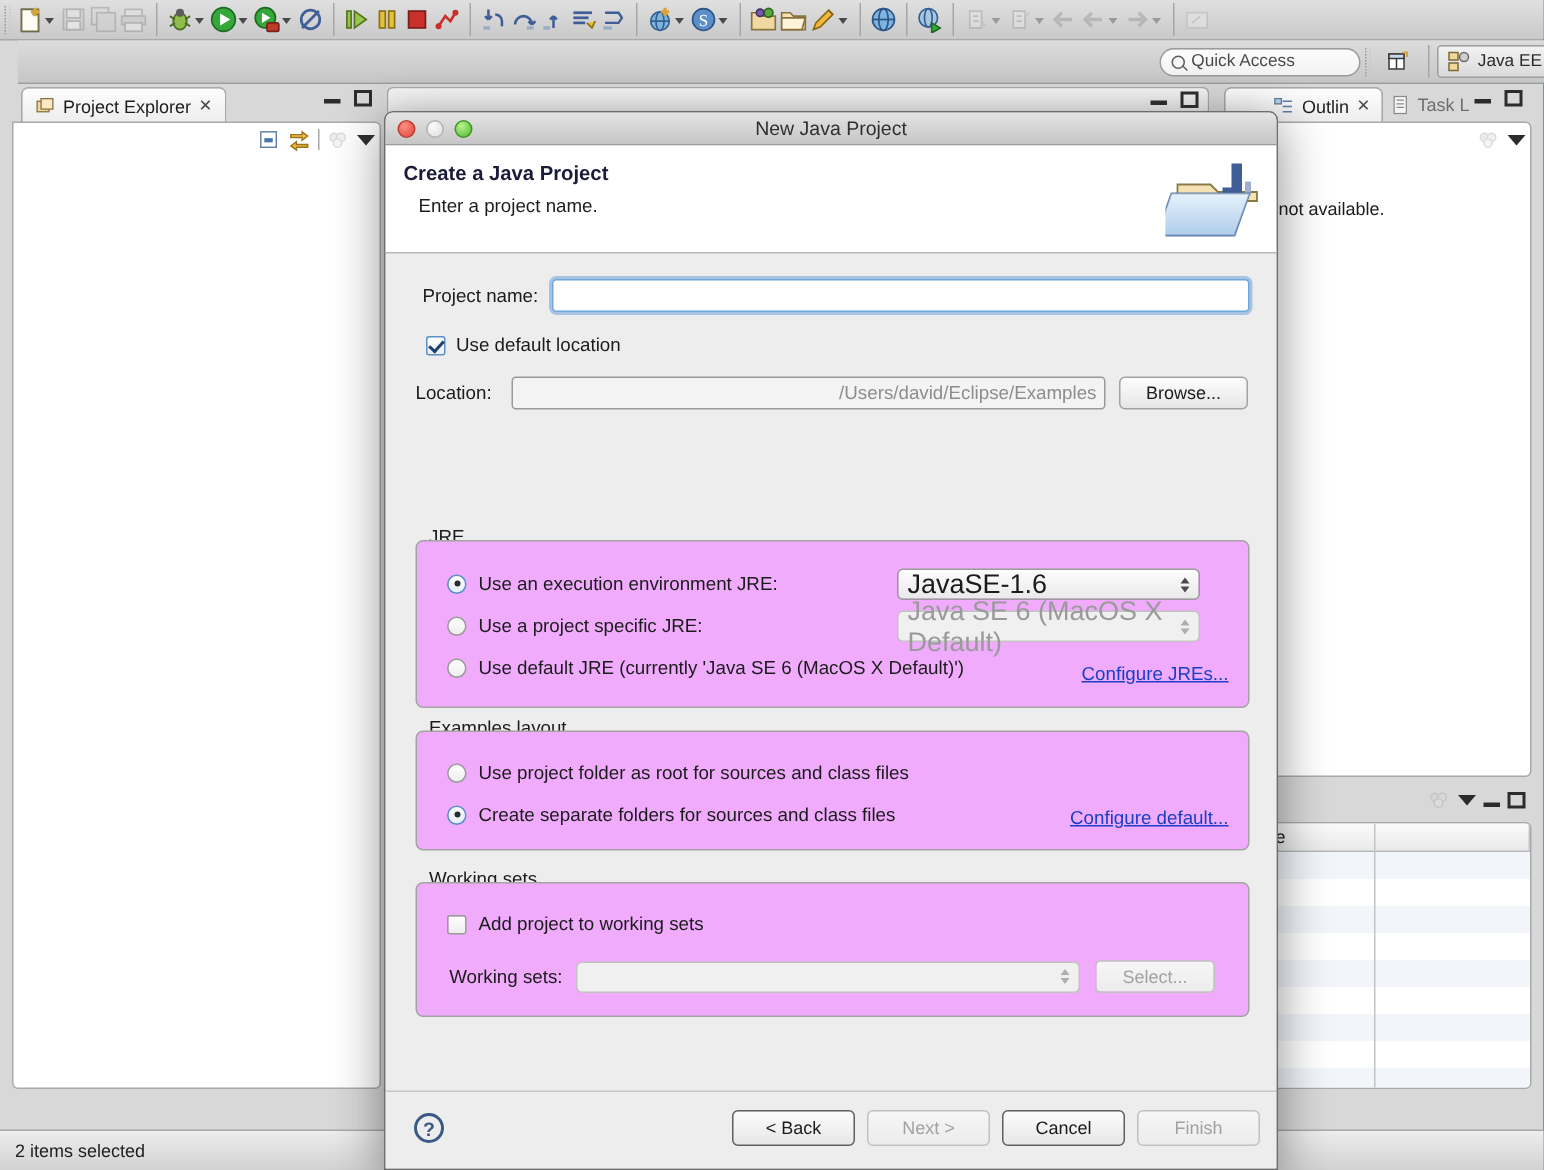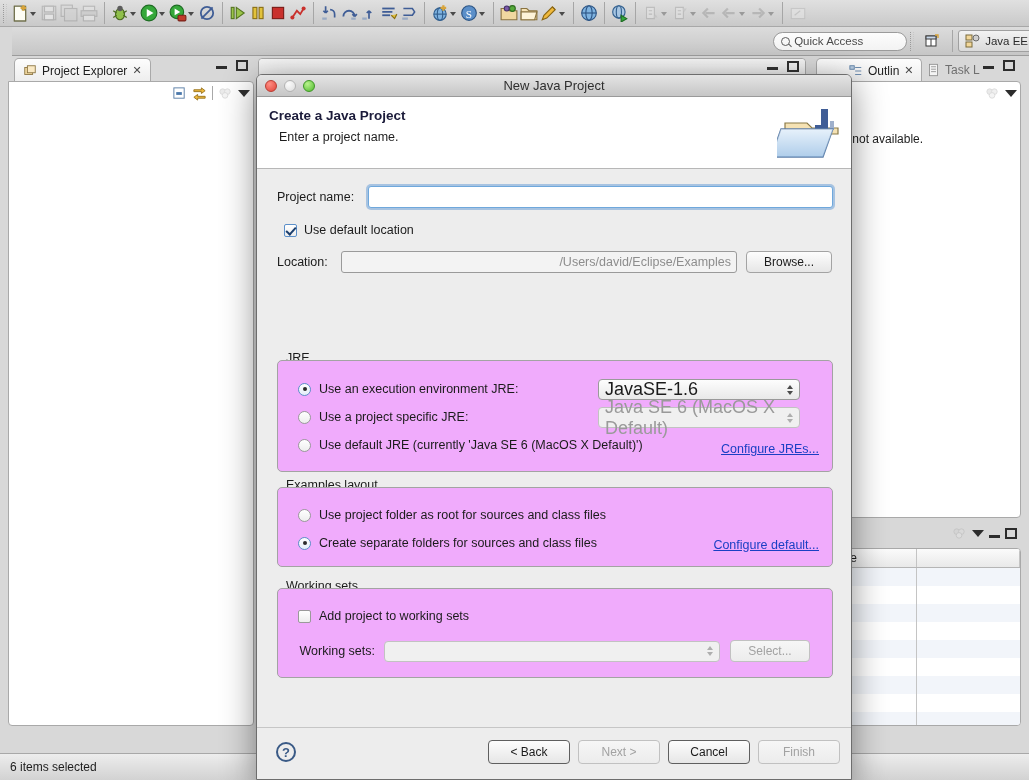--- a/index.html
+++ b/index.html
@@ -623,21 +623,21 @@
               <div style="width:16px;border-right:1px solid #c4c4c4"></div>
               <div style="width:90px;border-right:1px solid #c4c4c4"></div>
               <div style="flex:1"></div>
             </div>
           </div>
         </div>
     </div>
   </div>
 
   <div id="statusbar">
-    <span>6 items selected</span>
+    <span>2 items selected</span>
   </div>
 
   <div id="dialog">
 
     <div id="dlg-titlebar">
       <div class="lights">
         <span class="light l-close"></span>
         <span class="light l-min"></span>
         <span class="light l-zoom"></span>
       </div>
@@ -659,21 +659,21 @@
           <stop offset="0" stop-color="#ffffff"></stop>
               <stop offset="1" stop-color="#8fb6dd"></stop>
         </linearGradient>
           </defs>
       </svg>
     </div>
 
     <div id="dlg-body">
 
       <div class="row" style="position:absolute;left:20px;top:16px;width:556px">
-        <span class="lbl" style="width:82px;margin-right:9px">Project name:</span>
+        <span class="lbl" style="width:82px;text-align:right;margin-right:9px">Project name:</span>
         <input class="txt focused" style="width: 466px;" id="project-name-input" placeholder="">
       </div>
 
       <div class="row" style="position:absolute;left:27px;top:53px;gap:7px">
         <span class="check on"></span>
         <span class="lbl">Use default location</span>
       </div>
 
       <div class="row" style="position:absolute;left:20px;top:81px;width:556px">
         <span class="lbl" style="width:55px;text-align:left;margin-right:9px">Location:</span>

